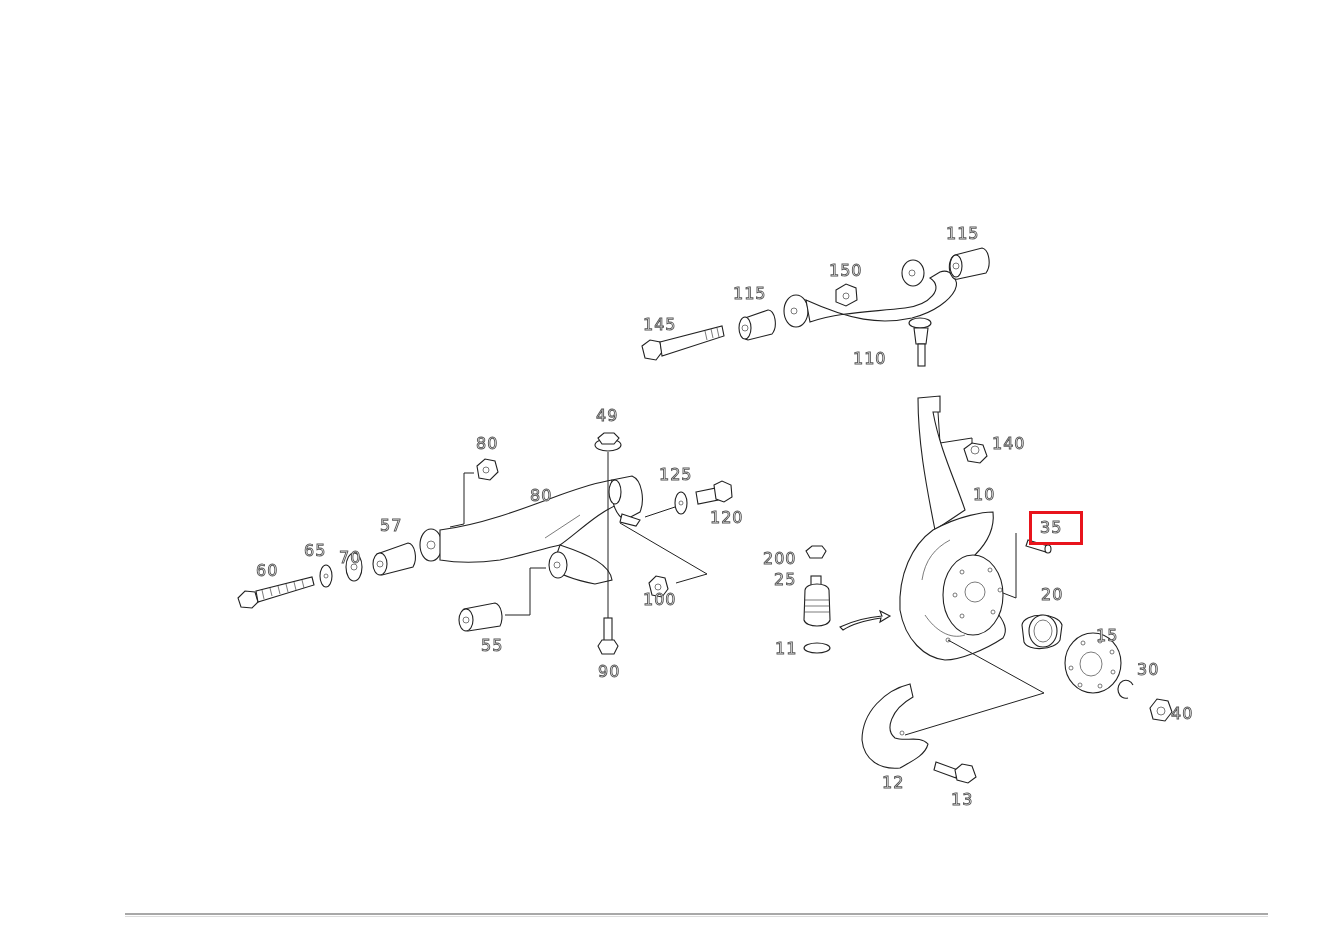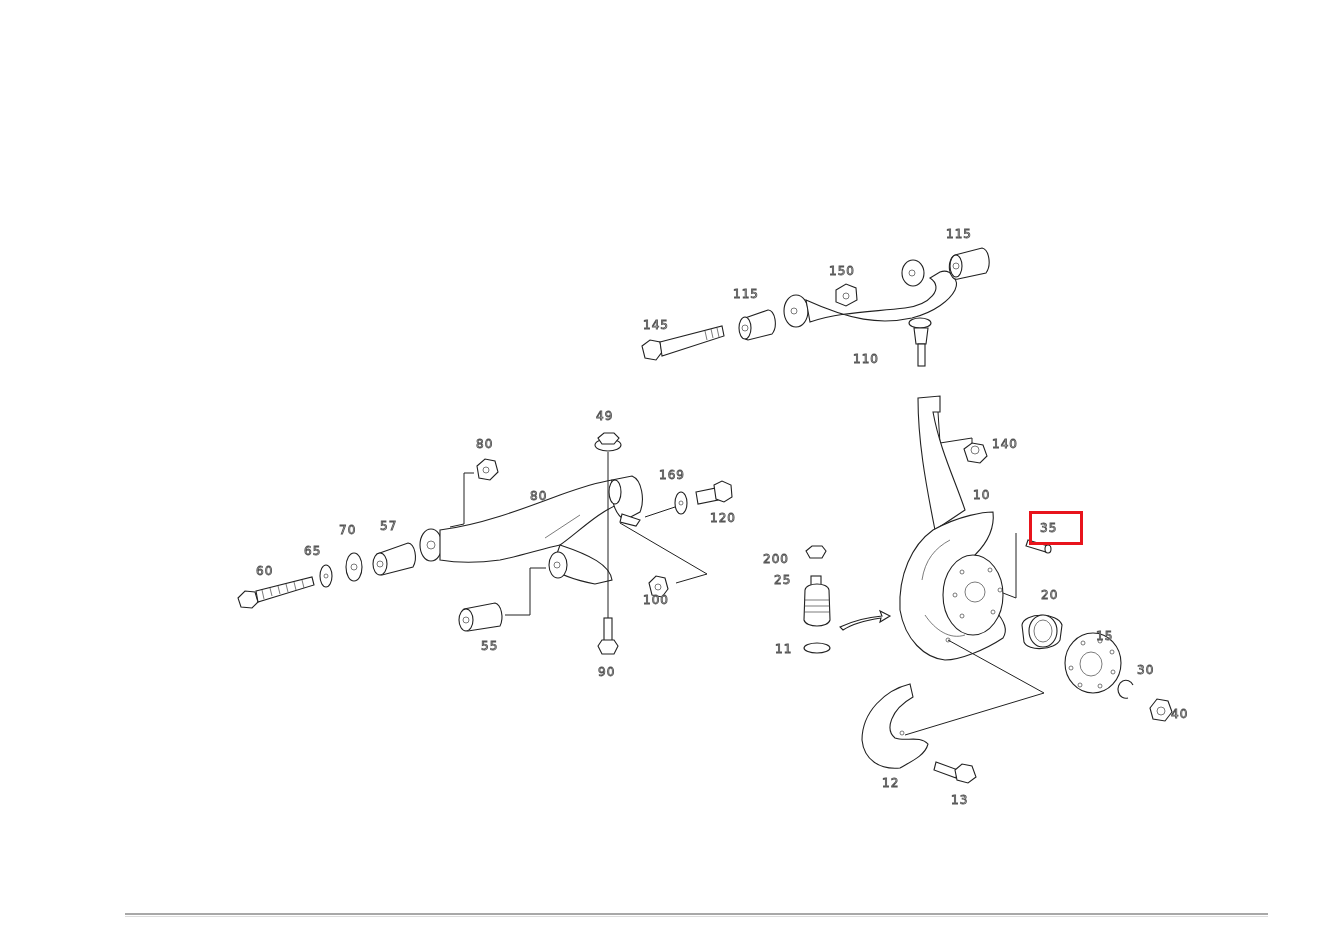--- a/index.html
+++ b/index.html
@@ -1,18 +1,18 @@
 <!DOCTYPE html>
 <html><head>
 <meta charset="utf-8">
 <style>
   html, body { margin:0; padding:0; background:#ffffff; }
   body { width:1326px; height:938px; position:relative; overflow:hidden; font-family:"DejaVu Sans", sans-serif; }
   #diagram { position:absolute; left:0; top:0; width:1326px; height:938px; }
-  .lbl { position:absolute; font-family:"DejaVu Sans", sans-serif; font-size:12px; color:#ffffff;
+  .lbl { position:absolute; font-family:"DejaVu Sans", sans-serif; font-size:16px; color:#ffffff;
          -webkit-text-stroke:0.9px #555; letter-spacing:1px; line-height:20px; white-space:nowrap; cursor:pointer; }
   .hl { position:absolute; border:3px solid #e8141c; box-sizing:border-box; }
   .rule { position:absolute; left:125px; width:1143px; top:913px; height:2px; background:#a8a8a8; }
   .rule2 { position:absolute; left:125px; width:1143px; top:916px; height:1px; background:#dcdcdc; }
   svg .p { fill:#fff; stroke:#222; stroke-width:1.1; }
   svg .l { fill:none; stroke:#222; stroke-width:1; }
   svg .t { fill:none; stroke:#444; stroke-width:0.7; }
 </style>
 </head>
 <body>
@@ -221,28 +221,28 @@
 
   
   <span class="lbl" style="left:946px;top:224px">115</span>
   <span class="lbl" style="left:829px;top:261px">150</span>
   <span class="lbl" style="left:733px;top:284px">115</span>
   <span class="lbl" style="left:643px;top:315px">145</span>
   <span class="lbl" style="left:853px;top:349px">110</span>
   <span class="lbl" style="left:596px;top:406px">49</span>
   <span class="lbl" style="left:476px;top:434px">80</span>
   <span class="lbl" style="left:992px;top:434px">140</span>
-  <span class="lbl" style="left:659px;top:465px">169</span>
+  <span class="lbl" style="left:659px;top:465px">125</span>
   <span class="lbl" style="left:973px;top:485px">10</span>
   <span class="lbl" style="left:530px;top:486px">80</span>
   <span class="lbl" style="left:710px;top:508px">120</span>
   <span class="lbl" style="left:380px;top:516px">57</span>
   <span class="lbl" style="left:1040px;top:518px">35</span>
   <div class="hl" style="left:1029px;top:511px;width:54px;height:34px"></div>
-  <span class="lbl" style="left:339px;top:520px">70</span>
+  <span class="lbl" style="left:339px;top:548px">70</span>
   <span class="lbl" style="left:304px;top:541px">65</span>
   <span class="lbl" style="left:763px;top:549px">200</span>
   <span class="lbl" style="left:256px;top:561px">60</span>
   <span class="lbl" style="left:1041px;top:585px">20</span>
   <span class="lbl" style="left:774px;top:570px">25</span>
   <span class="lbl" style="left:643px;top:590px">100</span>
   <span class="lbl" style="left:1096px;top:626px">15</span>
   <span class="lbl" style="left:481px;top:636px">55</span>
   <span class="lbl" style="left:775px;top:639px">11</span>
   <span class="lbl" style="left:598px;top:662px">90</span>

